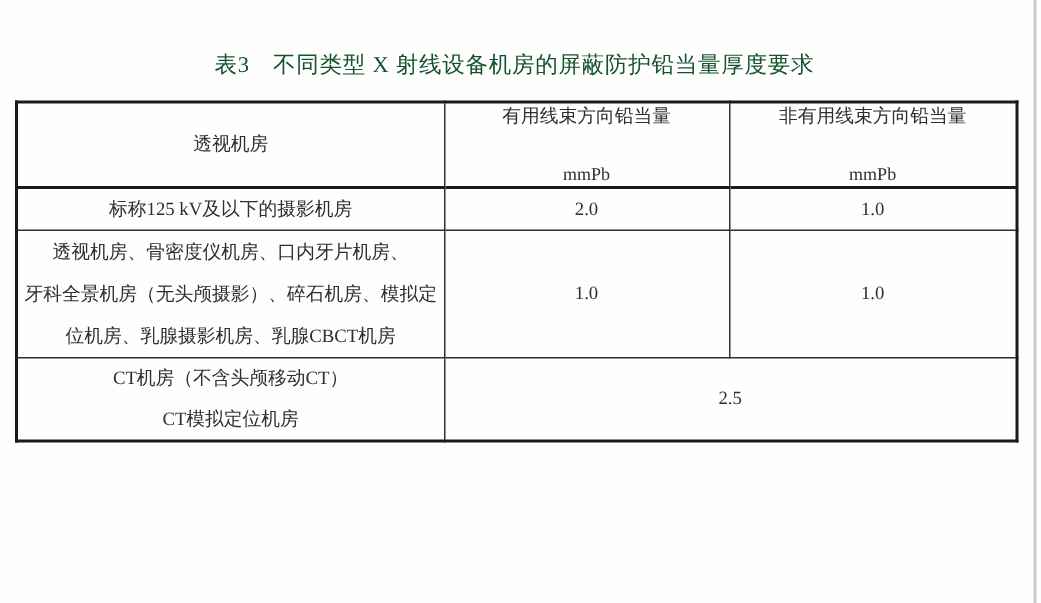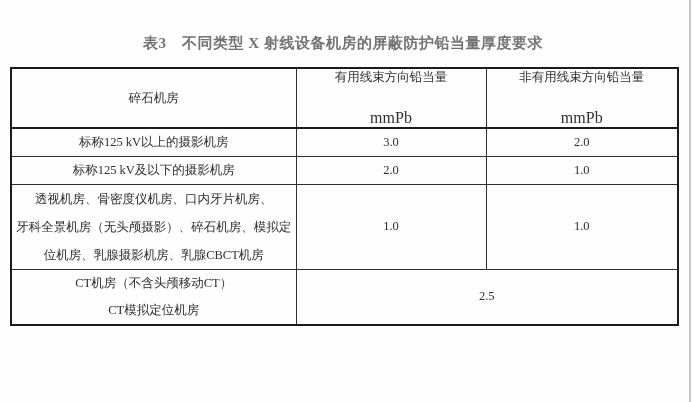--- a/index.html
+++ b/index.html
@@ -14,22 +14,22 @@
     position: relative;
     width: 694px; height: 402px;
     background: #fefefe;
   }
   .doc-title {
     position: absolute;
     top: 34px; left: 0;
     width: 686px;
     text-align: center;
     font-size: 15px;
-    font-weight: bold;
-    color: #737373;
+    font-weight: normal;
+    color: #14532d;
     letter-spacing: 0.5px;
   }
   .shield-table {
     position: absolute;
     left: 10px; top: 67px;
     width: 667px;
     border-collapse: collapse;
     table-layout: fixed;
     border: 2px solid #1b1b1b;
     font-size: 12.5px;
@@ -49,21 +49,21 @@
   tr.data-row { height: 28px; }
   tr.tall-row { height: 84px; }
   tr.last-row { height: 51px; padding-left: 40px; }
   .hdr-stack {
     display: flex;
     flex-direction: column;
     align-items: center;
     justify-content: center;
     row-gap: 23px;
   }
-  .hdr-unit { font-size: 16px; }
+  .hdr-unit { font-size: 12px; }
   .multiline {
     white-space: pre-line;
     line-height: 28px;
   }
   .last-row .multiline { line-height: 27px; }
   .scan-edge {
     position: absolute;
     top: 0; left: 689px;
     width: 2px; height: 402px;
     background: #c9c9c9;
@@ -78,41 +78,36 @@
 
   <table class="shield-table">
     <colgroup>
       <col class="col-type">
       <col class="col-useful">
       <col class="col-nonuseful">
     </colgroup>
     <tbody>
       <tr class="header-row">
         <td>
-          <span>碎石机房</span>
+          <span>透视机房</span>
         </td>
         <td>
           <div class="hdr-stack">
             <span>有用线束方向铅当量</span>
             <span class="hdr-unit">mmPb</span>
           </div>
         </td>
         <td>
           <div class="hdr-stack">
             <span>非有用线束方向铅当量</span>
             <span class="hdr-unit">mmPb</span>
           </div>
         </td>
       </tr>
 
-      <tr class="data-row">
-        <td>标称125 kV以上的摄影机房</td>
-        <td>3.0</td>
-        <td>2.0</td>
-      </tr>
 
       <tr class="data-row">
         <td>标称125 kV及以下的摄影机房</td>
         <td>2.0</td>
         <td>1.0</td>
       </tr>
 
 
 
       <tr class="tall-row">

